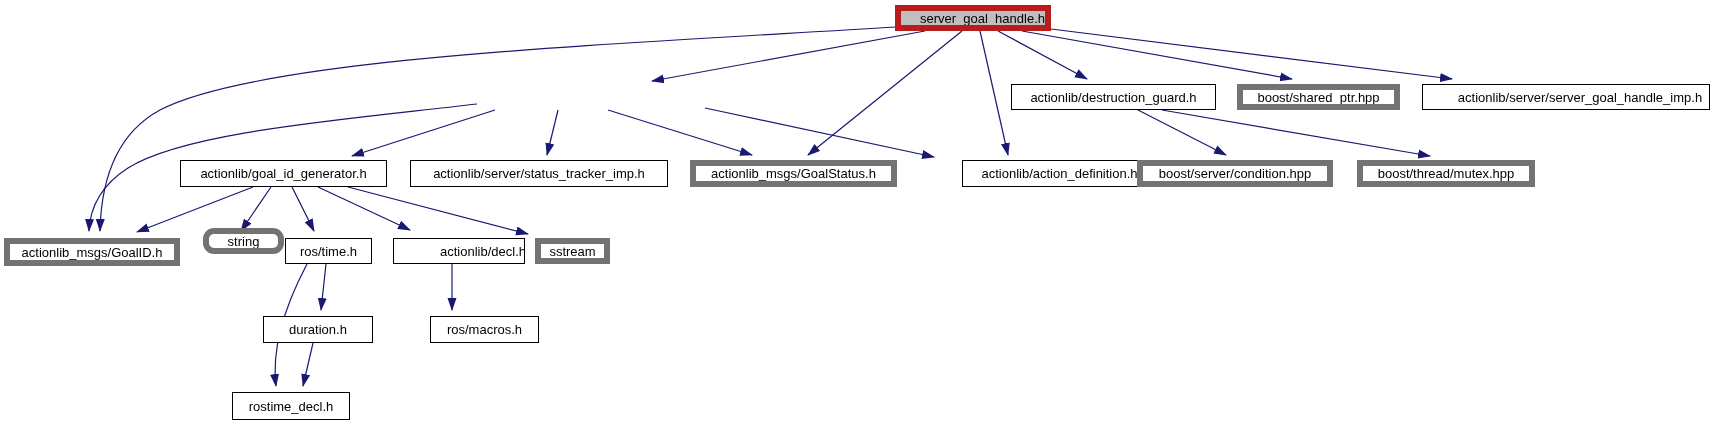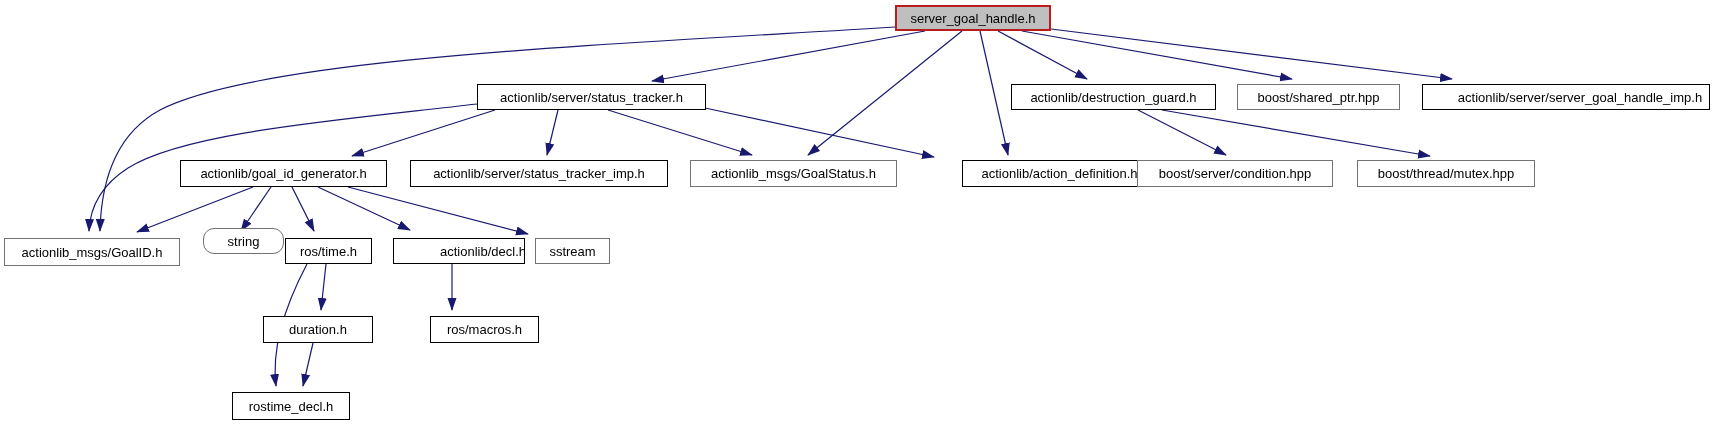--- a/index.html
+++ b/index.html
@@ -25,22 +25,22 @@
     display: flex;
     align-items: center;
     justify-content: center;
     font-size: 13px;
     color: #000000;
     white-space: nowrap;
     overflow: hidden;
     cursor: pointer;
   }
   .node.doc  { border: 1px solid #000000; }
-  .node.ext  { border: 1px solid #737373; }
-  .node.root { border: 2px solid #b91c1c; background: #bfbfbf; }
+  .node.ext  { border: 6px solid #737373; }
+  .node.root { border: 6px solid #b91c1c; background: #bfbfbf; justify-content: flex-end; }
   .node span { pointer-events: none; }
 </style>
 </head>
 <body>
 
 <div class="canvas">
 
   <svg class="edges" viewBox="0 0 1716 427">
     <defs>
       <marker id="arrow" markerUnits="userSpaceOnUse" markerWidth="14" markerHeight="10" refX="12" refY="5" orient="auto">
@@ -92,23 +92,20 @@
 
     <path class="edge" d="M 1138 110 L 1226 155" marker-end="url(#arrow)"></path>
 
     <path class="edge" d="M 1162 110 L 1430 156" marker-end="url(#arrow)"></path>
   </svg>
 
   <div class="node root" style="left:895px; top:5px; width:156px; height:26px;">
     <span>server_goal_handle.h</span>
   </div>
 
-  <div class="node doc" style="left:477px; top:84px; width:229px; height:26px;">
-    <span>actionlib/server/status_tracker.h</span>
-  </div>
   <div class="node doc" style="left:1011px; top:84px; width:205px; height:26px;">
     <span>actionlib/destruction_guard.h</span>
   </div>
   <div class="node ext" style="left:1237px; top:84px; width:163px; height:26px;">
     <span>boost/shared_ptr.hpp</span>
   </div>
   <div class="node doc" style="left:1422px; top:84px; width:288px; height:26px;padding-left:28px;">
     <span>actionlib/server/server_goal_handle_imp.h</span>
   </div>
 

